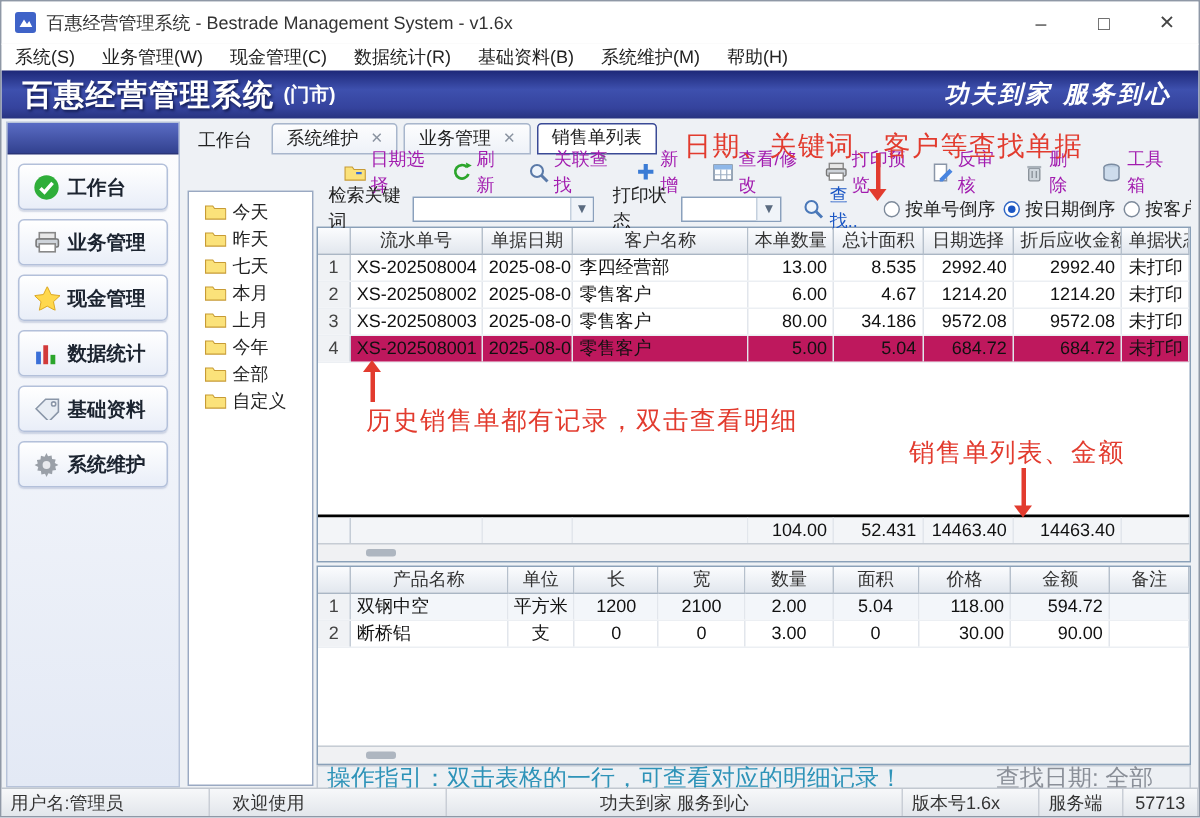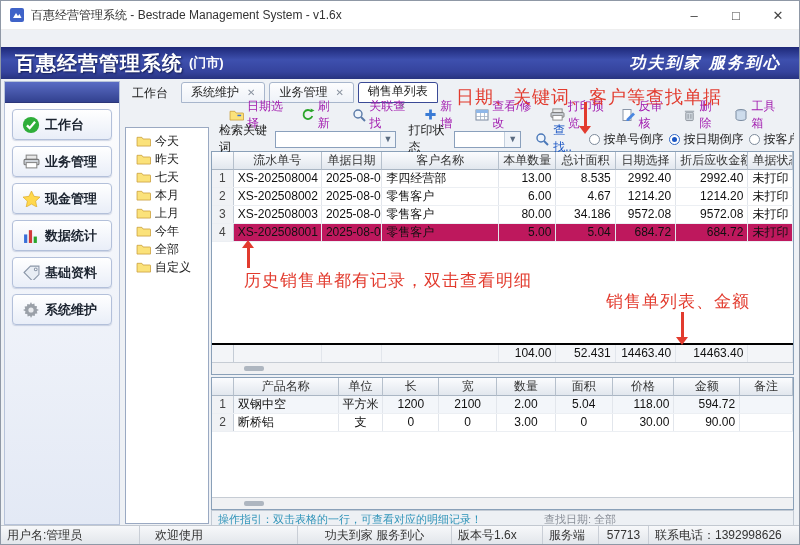--- a/index.html
+++ b/index.html
@@ -60,21 +60,21 @@
   .grid-row.body{border-bottom:1px solid #eceff3;}
   .grid-row.sel .gcell:not(.rowhead){background:#be185d;}
   .grid-row.zebra .gcell:not(.rowhead){background:#f3f6fa;}
   .al{text-align:left;} .ar{text-align:right;} .ac{text-align:center;}
   .gspacer{flex:1;}
   .grid-row.totals{border-top:2px solid #000000;}
   .grid-row.totals .gcell{background:#f3f5f8;height:17px;font-size:12px;}
   .hscroll{height:11px;background:#f0f1f3;border-top:1px solid #c6ccd4;position:relative;flex-shrink:0;}
   .hscroll .thumb{position:absolute;left:32px;top:3px;width:20px;height:5px;background:#aeb6c0;border-radius:2px;}
   
-  .hintbar{position:absolute;left:210px;right:5px;top:509px;height:18px;background:#edf0f4;border:1px solid #c2cad4;box-sizing:border-box;display:flex;align-items:center;font-size:11px;}
+  .hintbar{position:absolute;left:210px;right:5px;top:509px;height:18px;background:#edf0f4;border:1px solid #c2cad4;box-sizing:border-box;display:flex;align-items:center;font-size:16px;}
   .hintbar .guide{color:#2e93b8;margin-left:6px;}
   .hintbar .sdate{color:#8a8f98;margin-left:62px;}
   .statusbar{position:absolute;left:0;right:0;bottom:0;height:18px;background:linear-gradient(180deg,#f7f8fa,#e2e6eb);border-top:1px solid #c2c8d0;display:flex;align-items:center;font-size:12px;color:#333;}
   .scell{border-right:1px solid #c9ced6;height:100%;display:flex;align-items:center;box-sizing:border-box;padding:0 6px;white-space:nowrap;overflow:hidden;}
   
   .anno{position:absolute;color:#e23b2e;font-size:17px;letter-spacing:1px;z-index:9;white-space:nowrap;}
   .arr{position:absolute;width:12px;z-index:9;}
   .arr .shaft{position:absolute;left:5px;width:3px;background:#e23b2e;}
   .arr.down .shaft{top:0;bottom:7px;}
   .arr.down::after{content:"";position:absolute;bottom:0;left:0;border-left:6px solid transparent;border-right:6px solid transparent;border-top:8px solid #e23b2e;}
@@ -94,20 +94,29 @@
         </svg>
       </span>
     <span class="title">百惠经营管理系统 - Bestrade Management System - v1.6x</span>
     <div class="wincontrols">
       <span class="winbtn">–</span>
       <span class="winbtn">□</span>
       <span class="winbtn">✕</span>
     </div>
   </div>
 
+  <div class="menubar">
+      <span>系统(S)</span>
+      <span>业务管理(W)</span>
+      <span>现金管理(C)</span>
+      <span>数据统计(R)</span>
+      <span>基础资料(B)</span>
+      <span>系统维护(M)</span>
+      <span>帮助(H)</span>
+    </div>
 
   <div class="banner">
     <span class="btitle">百惠经营管理系统</span>
     <span class="bsub">(门市)</span>
     <span class="slogan">功夫到家 服务到心</span>
   </div>
 
   <div class="sidebar">
     <div class="sidebar-top"></div>
     <div id="side-btns">
@@ -496,21 +505,20 @@
     <span class="sdate">查找日期: 全部</span>
   </div>
 
   <div class="statusbar">
     <span class="scell" style="width:139px">用户名:管理员</span>
     <span class="scell" style="width:158px;padding-left:15px">欢迎使用</span>
     <span class="scell" style="flex:1;justify-content:center;border-right:none">功夫到家 服务到心</span>
     <span class="scell" style="width:92px;border-left:1px solid #c9ced6">版本号1.6x</span>
     <span class="scell" style="width:56px">服务端</span>
     <span class="scell" style="width:50px;justify-content:center">57713</span>
-    <span class="scell" style="width:150px;border-right:none">联系电话：1392998626</span>
   </div>
 
   <div class="anno" style="left:455px;top:84px;font-size:18px">日期、关键词、客户等查找单据</div>
   <div class="arr down" style="left:578px;top:101px;height:32px">
       <span class="shaft"></span>
     </div>
   <div class="arr up" style="left:241px;top:239px;height:28px">
       <span class="shaft"></span>
     </div>
   <div class="anno" style="left:243px;top:268px">历史销售单都有记录，双击查看明细</div>

